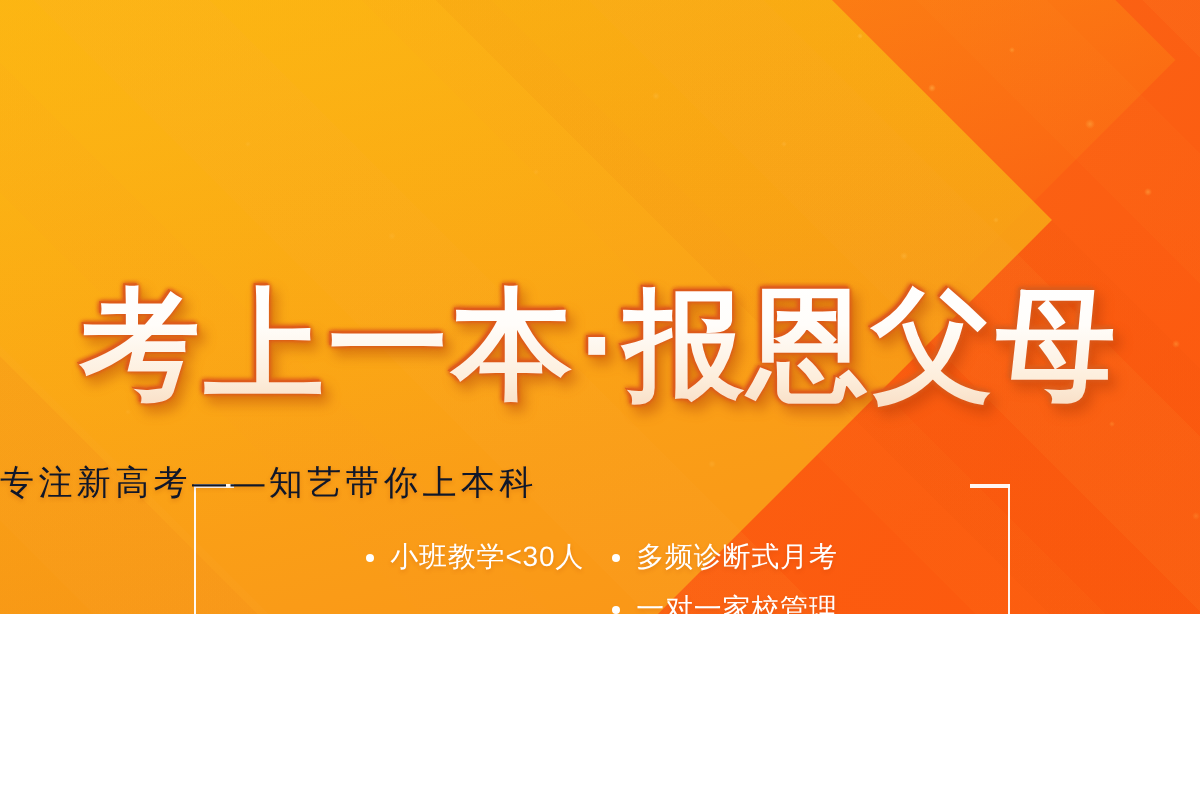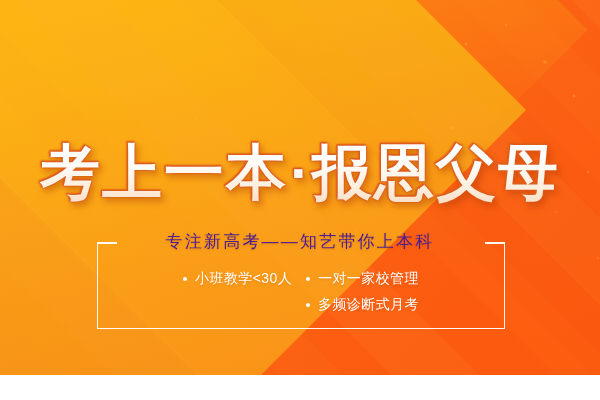--- a/index.html
+++ b/index.html
@@ -5,21 +5,21 @@
   * { margin:0; padding:0; box-sizing:border-box; }
 
   html, body {
     width:600px; height:400px;
     overflow:hidden;
     font-family:"Liberation Sans","DejaVu Sans",sans-serif;
   }
 
   #banner {
     position:relative;
-    width:600px; height:375px;
+    width:600px; height:307px;
     overflow:hidden;
     background:#fb6213;
   }
 
   
   .bg-base {
     position:absolute; inset:0;
     background:
       radial-gradient(120% 110% at 88% 96%, #fc5a0e 0%, rgba(252,90,14,0) 55%),
       linear-gradient(128deg,
@@ -138,25 +138,24 @@
     position:absolute; top:242px;
     height:1.6px;
     background:rgba(255,255,255,.95);
   }
   .frame-top-left  { left:97px;  width:20px; }
   .frame-top-right { left:485px; width:20px; }
 
   .subtitle {
     position:absolute;
     left:0; right:0; top:231px;
-    text-align:center;
     font-size:17px;
     line-height:22px;
     letter-spacing:2.2px;
-    color:#4c1d95;
+    color:#0f172a;
     white-space:nowrap;
     text-shadow:0 1px 2px rgba(160,50,6,.25);
   }
 
   
   .bullets {
     position:absolute;
     left:97px; top:268px;
     width:408px;
     display:flex;
@@ -208,23 +207,23 @@
     <div class="bullet-col">
       <div class="bullet-item">
         <span class="bullet-dot"></span>
         <span>小班教学&lt;30人</span>
       </div>
     </div>
 
     <div class="bullet-col">
       <div class="bullet-item">
         <span class="bullet-dot"></span>
-        <span>一对一家校管理</span>
+        <span>多频诊断式月考</span>
       </div>
       <div class="bullet-item">
         <span class="bullet-dot"></span>
-        <span>多频诊断式月考</span>
+        <span>一对一家校管理</span>
       </div>
     </div>
 
   </div>
 
 </div>
 
 </body></html>

